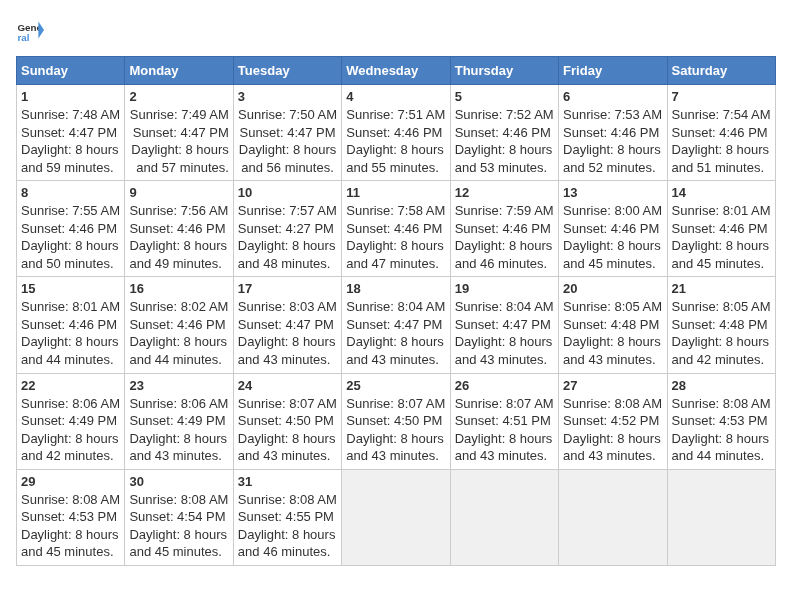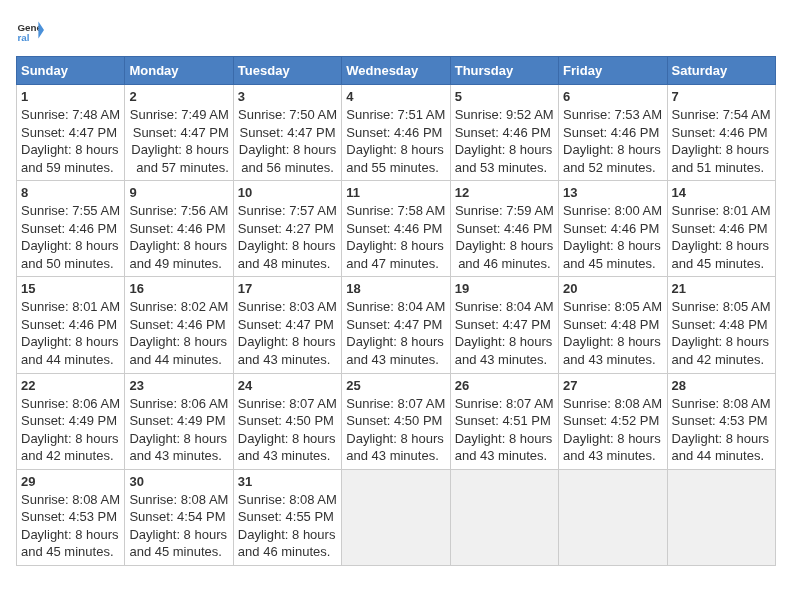--- a/index.html
+++ b/index.html
@@ -145,21 +145,21 @@
         </td>
         <td>
           <span class="day-num">4</span>
           <div class="cell-text" style="white-space: pre-line;">Sunrise: 7:51 AM
 Sunset: 4:46 PM
 Daylight: 8 hours
 and 55 minutes.</div>
         </td>
         <td>
           <span class="day-num">5</span>
-          <div class="cell-text" style="white-space: pre-line;">Sunrise: 9:52 AM
+          <div class="cell-text" style="white-space: pre-line;">Sunrise: 7:52 AM
 Sunset: 4:46 PM
 Daylight: 8 hours
 and 53 minutes.</div>
         </td>
         <td>
           <span class="day-num">6</span>
           <div class="cell-text" style="white-space: pre-line;">Sunrise: 7:53 AM
 Sunset: 4:46 PM
 Daylight: 8 hours
 and 52 minutes.</div>
@@ -196,21 +196,21 @@
         </td>
         <td>
           <span class="day-num">11</span>
           <div class="cell-text" style="white-space: pre-line;">Sunrise: 7:58 AM
 Sunset: 4:46 PM
 Daylight: 8 hours
 and 47 minutes.</div>
         </td>
         <td>
           <span class="day-num">12</span>
-          <div class="cell-text" style="white-space: pre-line; text-align: center;">Sunrise: 7:59 AM
+          <div class="cell-text" style="white-space: pre-line;">Sunrise: 7:59 AM
 Sunset: 4:46 PM
 Daylight: 8 hours
 and 46 minutes.</div>
         </td>
         <td>
           <span class="day-num">13</span>
           <div class="cell-text" style="white-space: pre-line;">Sunrise: 8:00 AM
 Sunset: 4:46 PM
 Daylight: 8 hours
 and 45 minutes.</div>

